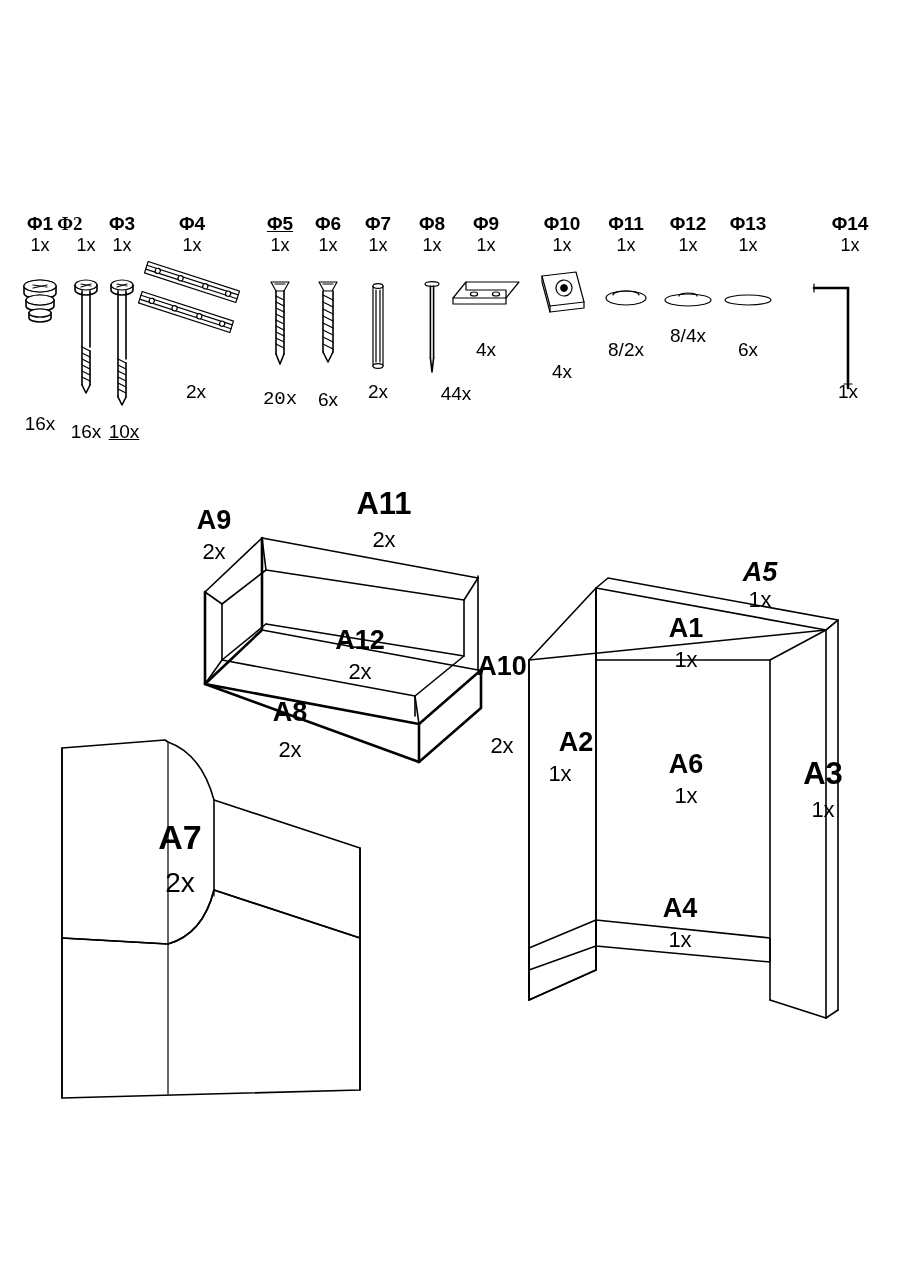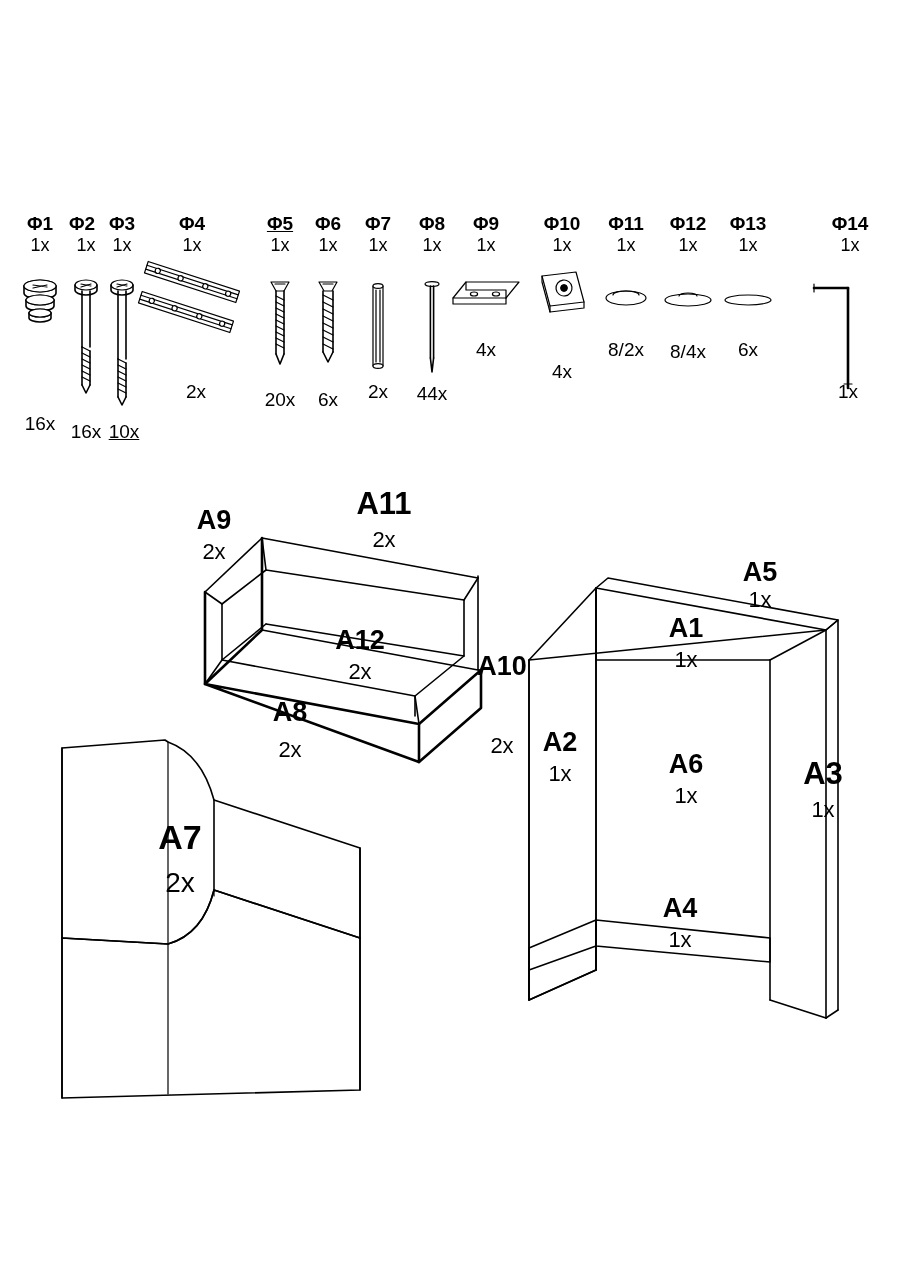--- a/index.html
+++ b/index.html
@@ -219,63 +219,63 @@
       <path class="ln-thick" d="M-2,6 L-2,106"></path>
       <path class="ln-thin" d="M-36,2 L-36,10"></path>
       <path class="ln-thin" d="M-6,102 L2,102"></path>
     </g>
   </svg>
 
   <div class="lbl hw-code" style="left:18px; top:214px; width:44px;">Φ1</div>
   <div class="lbl hw-sub" style="left:18px; top:236px; width:44px;">1x</div>
   <div class="lbl hw-qty" style="left:14px; top:414px; width:52px;">16x</div>
 
-  <div class="lbl hw-code" style="left:60px; top:214px; width:44px;">Φ2</div>
+  <div class="lbl hw-code" style="left:48px; top:214px; width:44px;font-family:Liberation Serif, serif;">Φ2</div>
   <div class="lbl hw-sub" style="left:64px; top:236px; width:44px;">1x</div>
   <div class="lbl hw-qty" style="left:60px; top:422px; width:52px;">16x</div>
 
   <div class="lbl hw-code" style="left:100px; top:214px; width:44px;">Φ3</div>
   <div class="lbl hw-sub" style="left:100px; top:236px; width:44px;">1x</div>
   <div class="lbl hw-qty" style="left:98px; top:422px; width:52px;text-decoration:underline;">10x</div>
 
   <div class="lbl hw-code" style="left:170px; top:214px; width:44px;">Φ4</div>
   <div class="lbl hw-sub" style="left:170px; top:236px; width:44px;">1x</div>
   <div class="lbl hw-qty" style="left:170px; top:382px; width:52px;">2x</div>
 
   <div class="lbl hw-code" style="left:258px; top:214px; width:44px;text-decoration:underline;">Φ5</div>
   <div class="lbl hw-sub" style="left:258px; top:236px; width:44px;">1x</div>
-  <div class="lbl hw-qty" style="left:254px; top:390px; width:52px;">20x</div>
+  <div class="lbl hw-qty" style="left:254px; top:390px; width:52px;font-family:Liberation Mono, monospace;">20x</div>
 
   <div class="lbl hw-code" style="left:306px; top:214px; width:44px;">Φ6</div>
   <div class="lbl hw-sub" style="left:306px; top:236px; width:44px;">1x</div>
   <div class="lbl hw-qty" style="left:304px; top:390px; width:48px;">6x</div>
 
   <div class="lbl hw-code" style="left:356px; top:214px; width:44px;">Φ7</div>
   <div class="lbl hw-sub" style="left:356px; top:236px; width:44px;">1x</div>
   <div class="lbl hw-qty" style="left:354px; top:382px; width:48px;">2x</div>
 
   <div class="lbl hw-code" style="left:410px; top:214px; width:44px;">Φ8</div>
   <div class="lbl hw-sub" style="left:410px; top:236px; width:44px;">1x</div>
-  <div class="lbl hw-qty" style="left:406px; top:384px; width:52px;">44x</div>
+  <div class="lbl hw-qty" style="left:430px; top:384px; width:52px;">44x</div>
 
   <div class="lbl hw-code" style="left:464px; top:214px; width:44px;">Φ9</div>
   <div class="lbl hw-sub" style="left:464px; top:236px; width:44px;">1x</div>
   <div class="lbl hw-qty" style="left:462px; top:340px; width:48px;">4x</div>
 
   <div class="lbl hw-code" style="left:536px; top:214px; width:52px;">Φ10</div>
   <div class="lbl hw-sub" style="left:536px; top:236px; width:52px;">1x</div>
   <div class="lbl hw-qty" style="left:538px; top:362px; width:48px;">4x</div>
 
   <div class="lbl hw-code" style="left:600px; top:214px; width:52px;">Φ11</div>
   <div class="lbl hw-sub" style="left:600px; top:236px; width:52px;">1x</div>
   <div class="lbl hw-qty" style="left:594px; top:340px; width:64px;">8/2x</div>
 
   <div class="lbl hw-code" style="left:662px; top:214px; width:52px;">Φ12</div>
   <div class="lbl hw-sub" style="left:662px; top:236px; width:52px;">1x</div>
-  <div class="lbl hw-qty" style="left:656px; top:342px; width:64px;">8/4x</div>
+  <div class="lbl hw-qty" style="left:656px; top:326px; width:64px;">8/4x</div>
 
   <div class="lbl hw-code" style="left:722px; top:214px; width:52px;">Φ13</div>
   <div class="lbl hw-sub" style="left:722px; top:236px; width:52px;">1x</div>
   <div class="lbl hw-qty" style="left:724px; top:340px; width:48px;">6x</div>
 
   <div class="lbl hw-code" style="left:822px; top:214px; width:56px;">Φ14</div>
   <div class="lbl hw-sub" style="left:822px; top:236px; width:56px;">1x</div>
   <div class="lbl hw-qty" style="left:824px; top:382px; width:48px;">1x</div>
 
   <svg width="900" height="1280" viewBox="0 0 900 1280">
@@ -358,27 +358,27 @@
 
   <div class="lbl part-code" style="left:258px; top:698px; width:64px;">A8</div>
   <div class="lbl part-qty" style="left:258px; top:738px; width:64px;">2x</div>
 
   <div class="lbl part-code" style="left:462px; top:652px; width:80px;">A10</div>
   <div class="lbl part-qty" style="left:462px; top:734px; width:80px;">2x</div>
 
   <div class="lbl part-code big" style="left:142px; top:820px; width:76px; font-size:34px;">A7</div>
   <div class="lbl part-qty" style="left:142px; top:868px; width:76px; font-size:28px;">2x</div>
 
-  <div class="lbl part-code" style="left:730px; top:558px; width:60px;">A5</div>
+  <div class="lbl part-code" style="left:730px; top:558px; width:60px;font-style:italic;">A5</div>
   <div class="lbl part-qty" style="left:730px; top:588px; width:60px;">1x</div>
 
   <div class="lbl part-code" style="left:656px; top:614px; width:60px;text-align:center;">A1</div>
   <div class="lbl part-qty" style="left:656px; top:648px; width:60px;">1x</div>
 
-  <div class="lbl part-code" style="left:530px; top:728px; width:60px;">A2</div>
+  <div class="lbl part-code" style="left:530px; top:728px; width:60px;padding-left:16px;">A2</div>
   <div class="lbl part-qty" style="left:530px; top:762px; width:60px;">1x</div>
 
   <div class="lbl part-code" style="left:656px; top:750px; width:60px;">A6</div>
   <div class="lbl part-qty" style="left:656px; top:784px; width:60px;">1x</div>
 
   <div class="lbl part-code big" style="left:790px; top:758px; width:66px;">A3</div>
   <div class="lbl part-qty" style="left:790px; top:798px; width:66px;">1x</div>
 
   <div class="lbl part-code" style="left:650px; top:894px; width:60px;">A4</div>
   <div class="lbl part-qty" style="left:650px; top:928px; width:60px;">1x</div>

